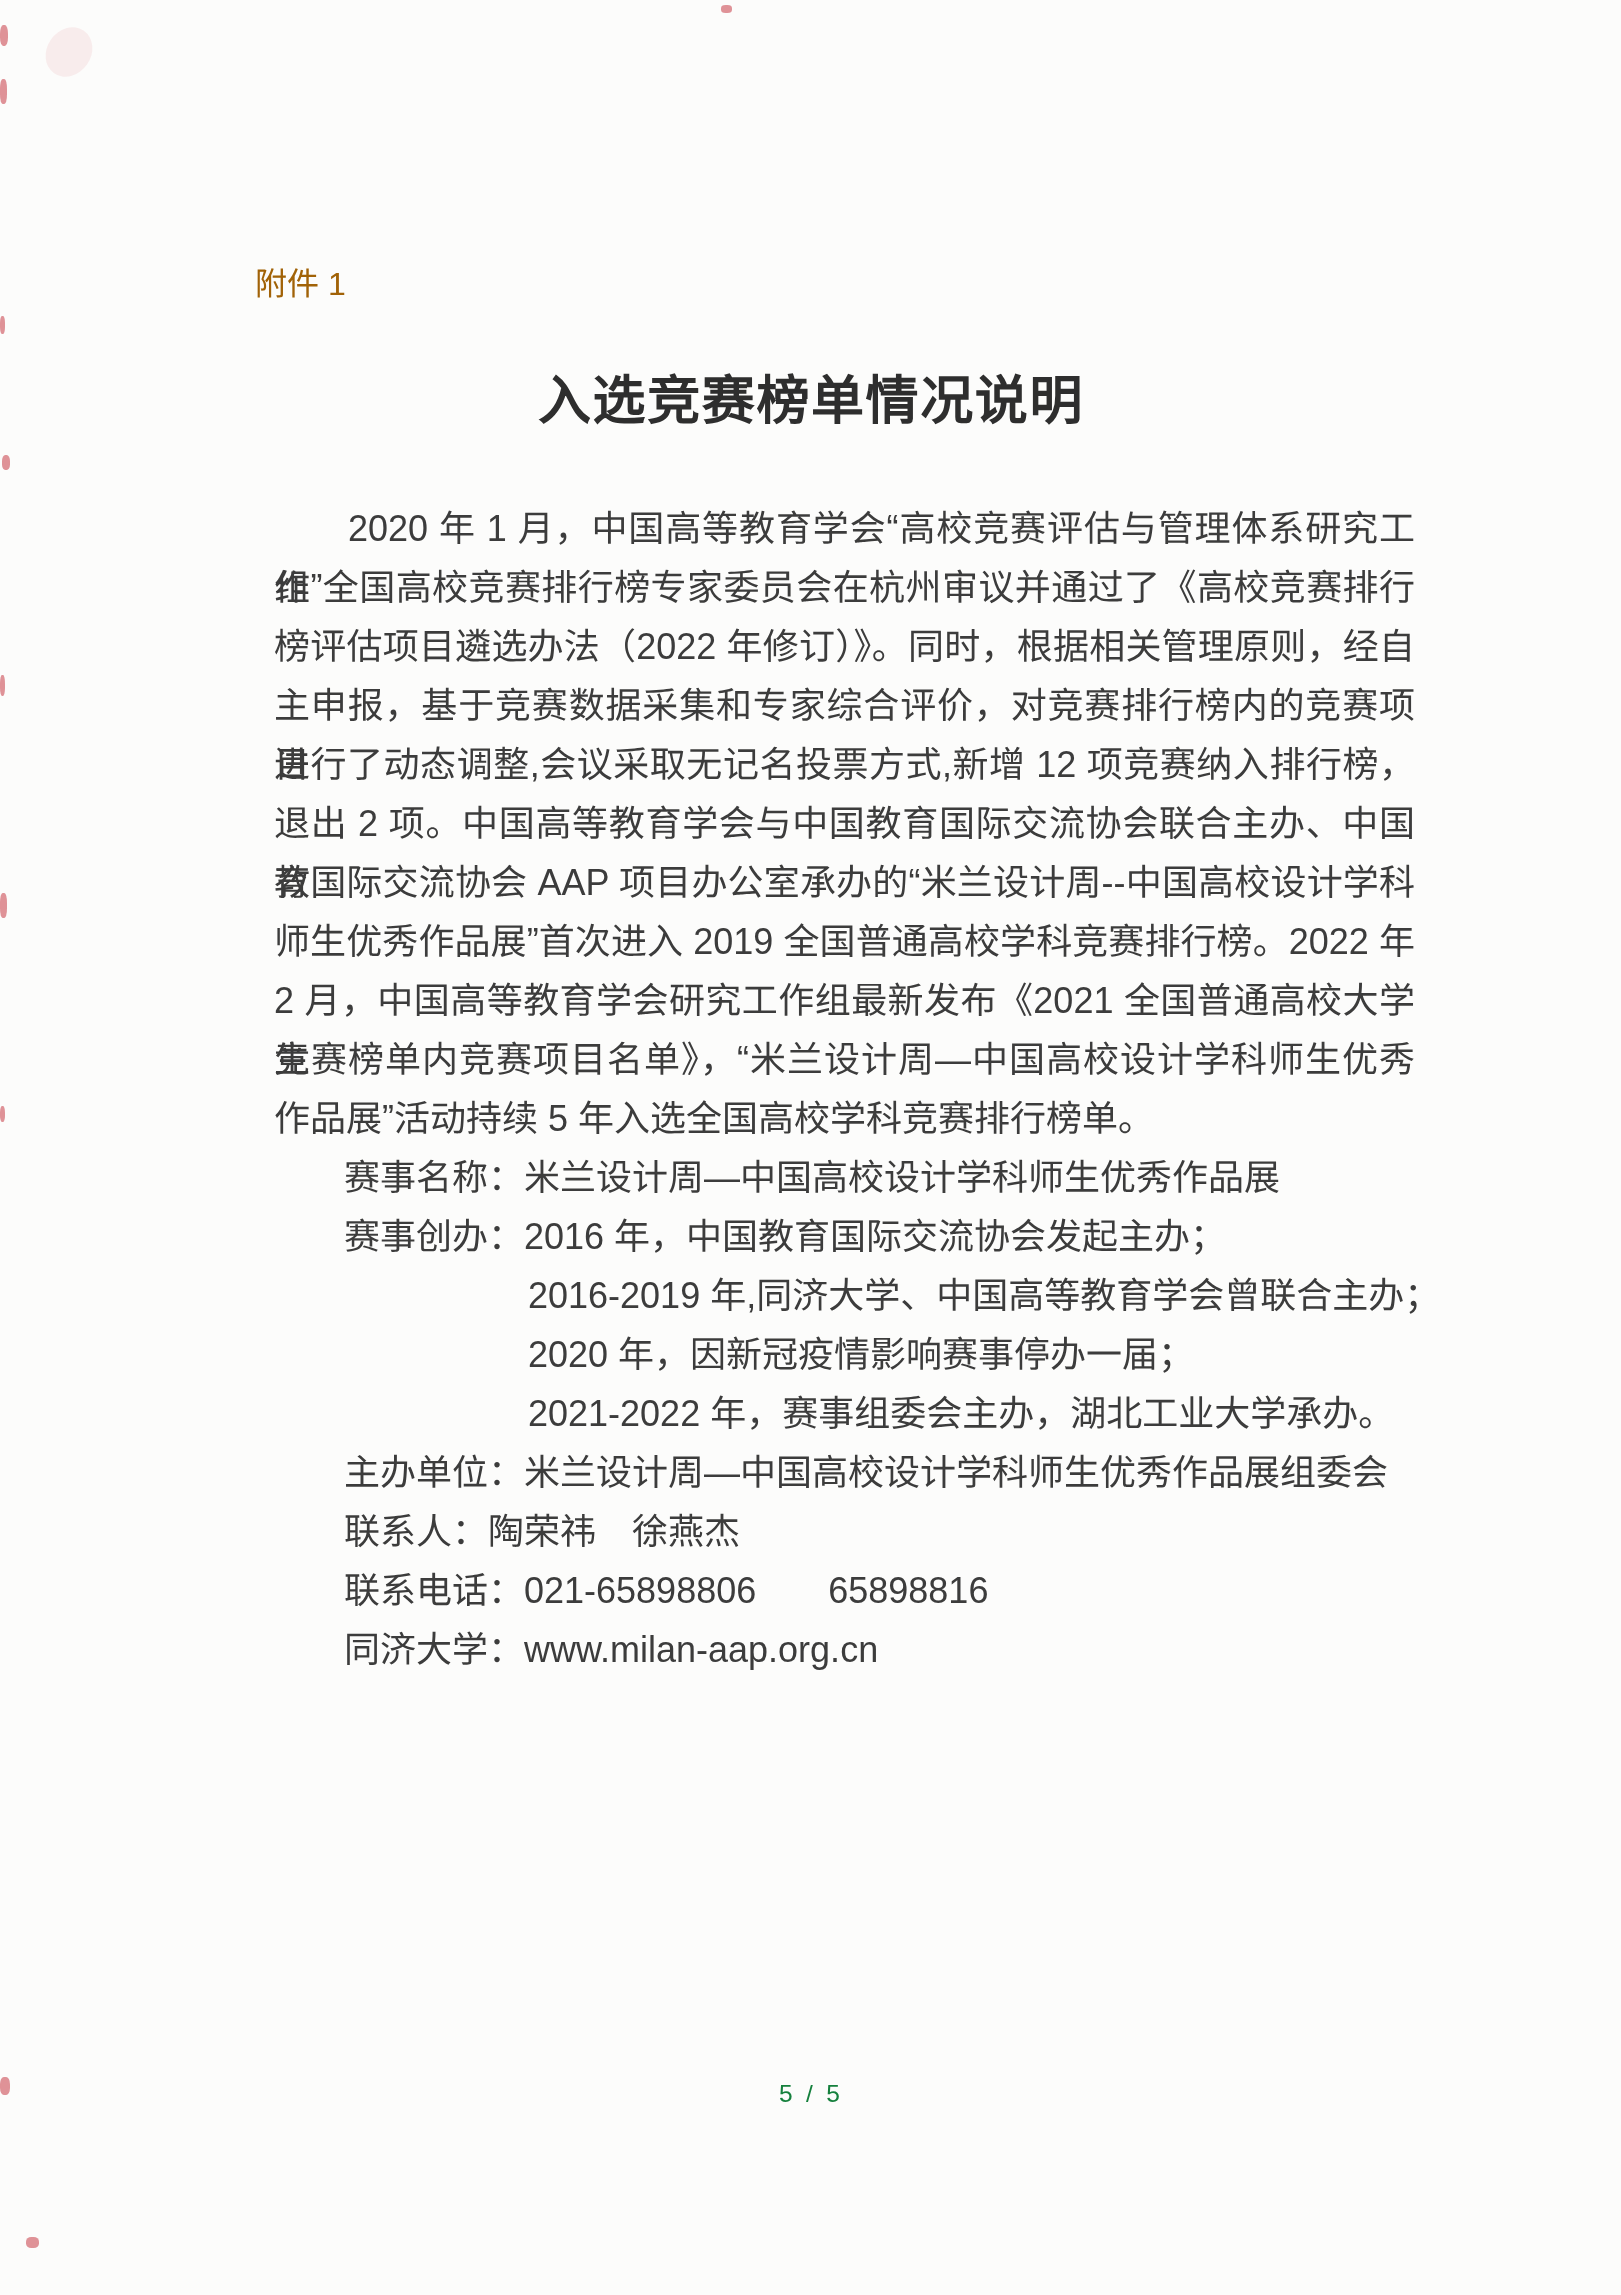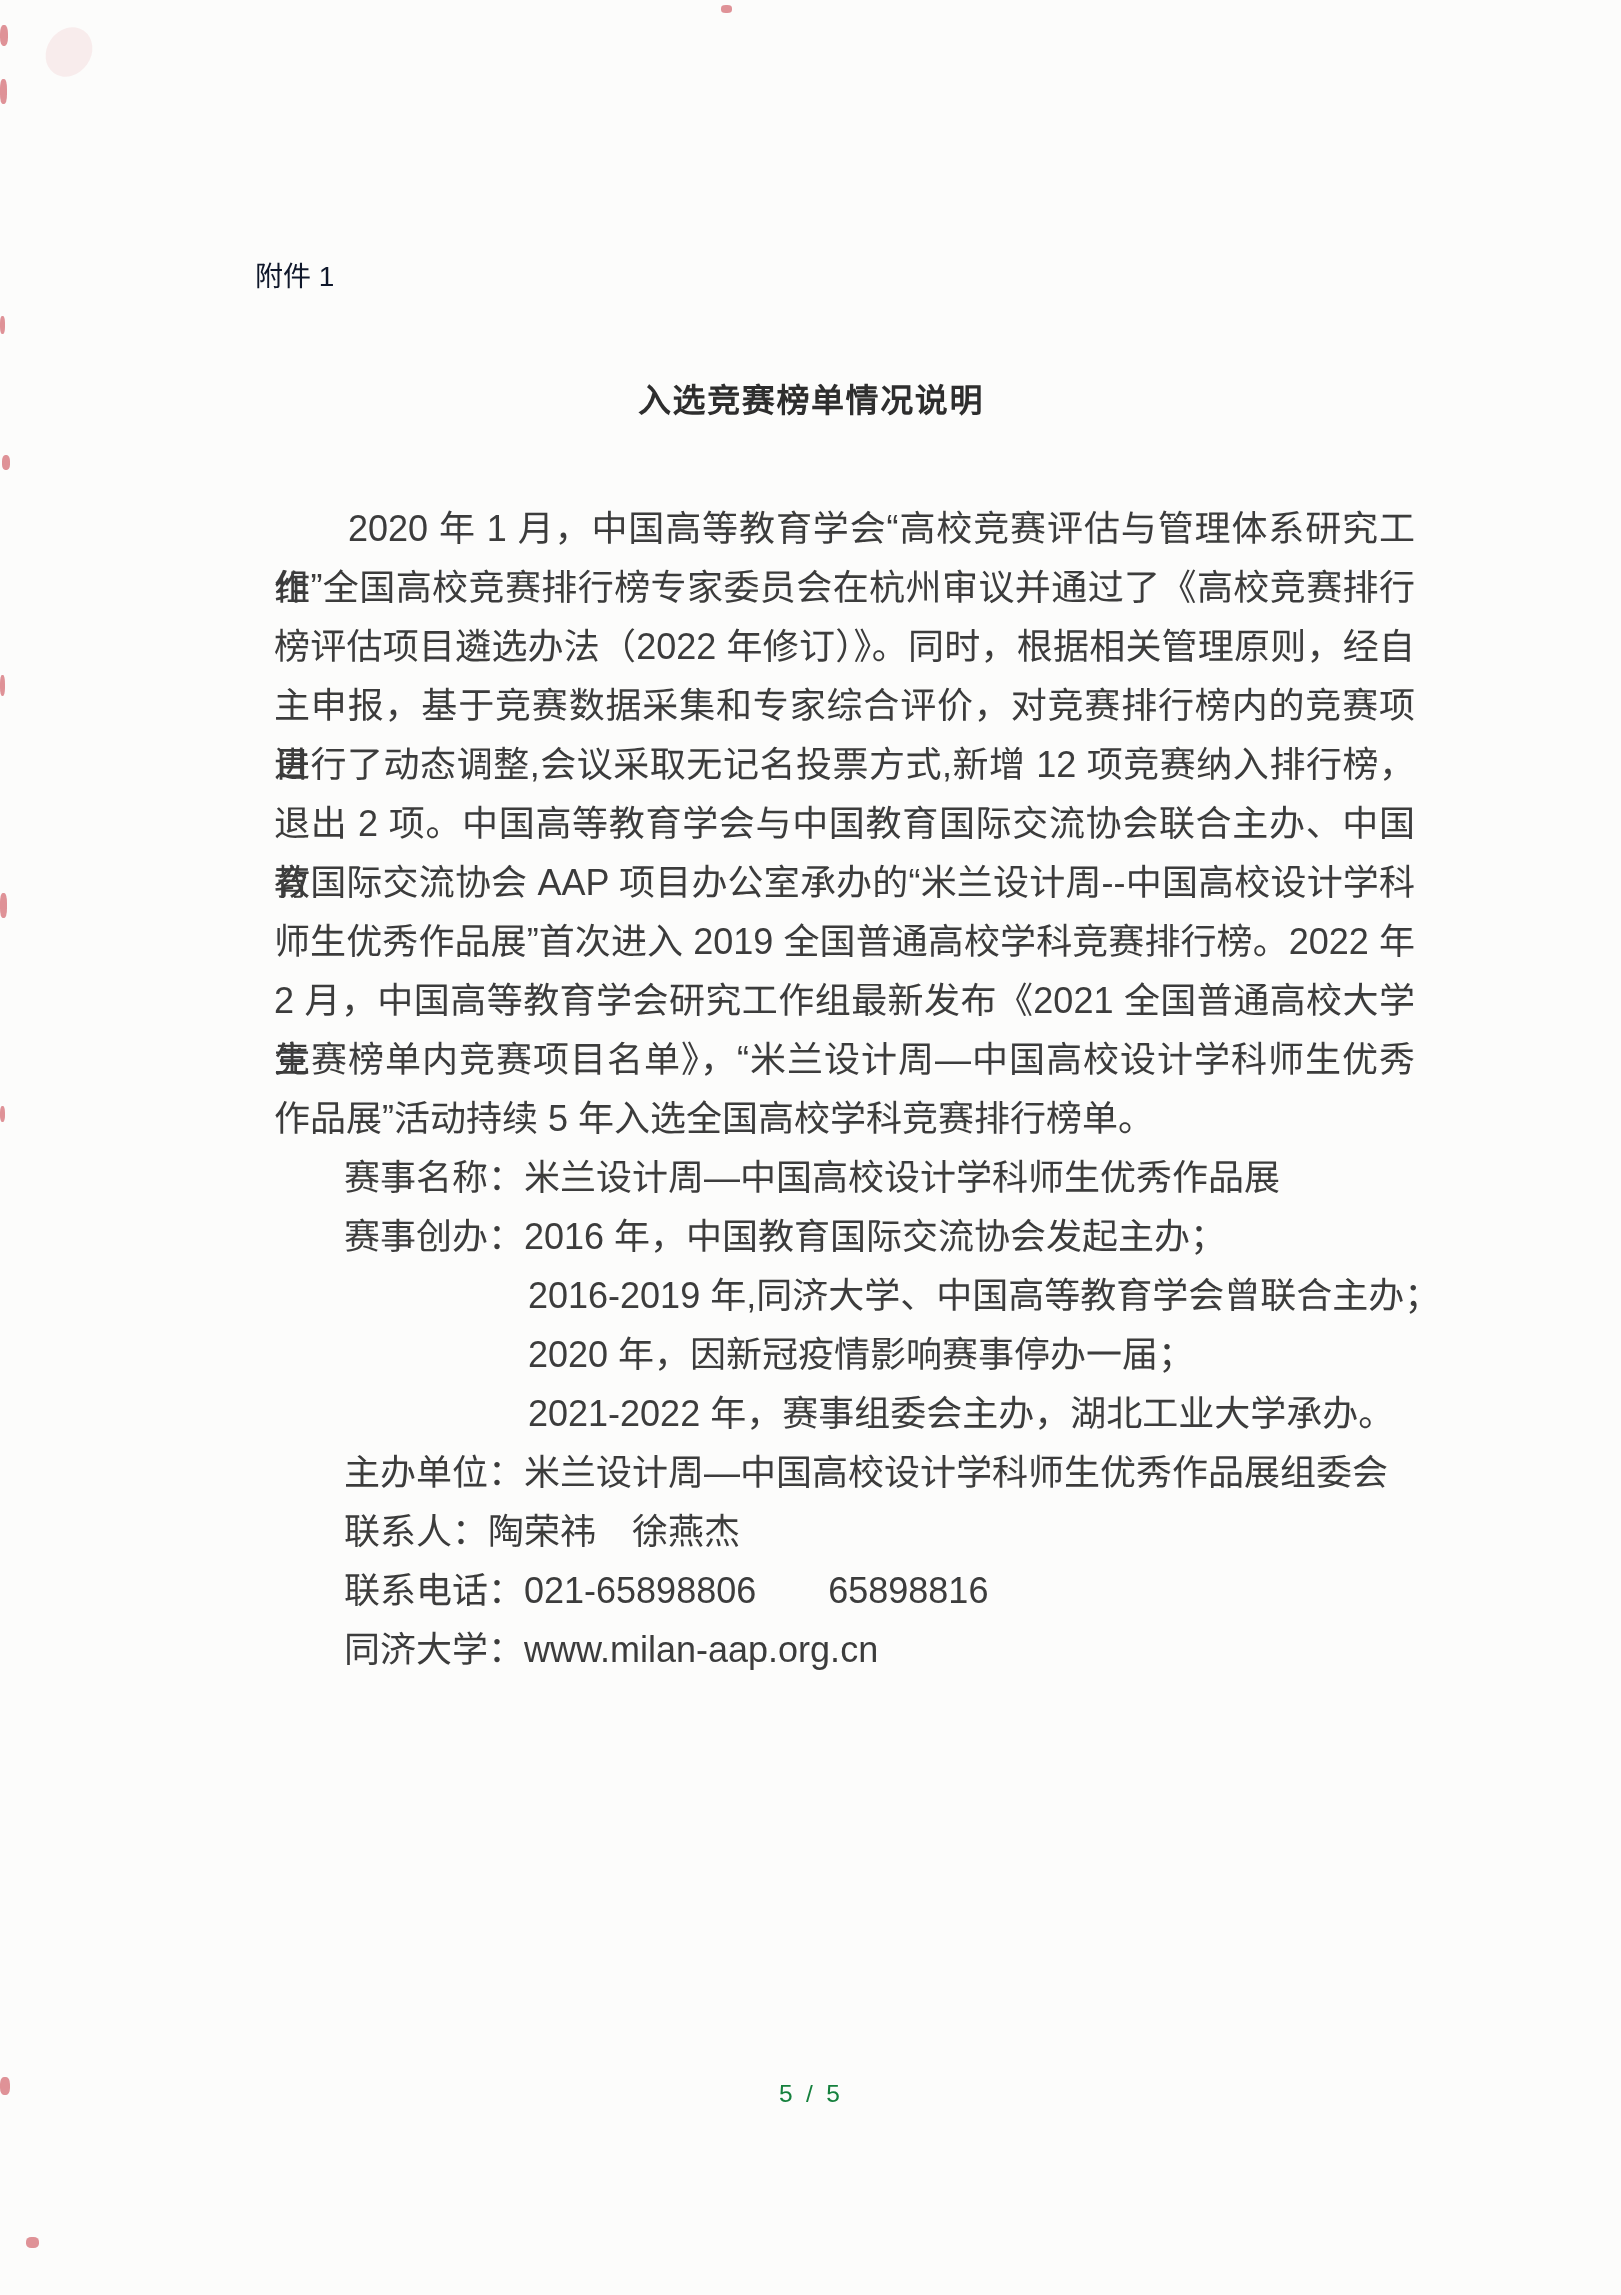--- a/index.html
+++ b/index.html
@@ -11,34 +11,34 @@
     position: relative;
     width: 1622px;
     height: 2295px;
     background: #fcfcfb;
     overflow: hidden;
     font-family: "Liberation Sans", serif;
   }
   .attachment {
     position: absolute;
     left: 255px;
-    top: 256px;
-    font-size: 28px;
+    top: 264px;
+    font-size: 32px;
     line-height: 41px;
-    color: #0f172a;
+    color: #a16207;
     white-space: pre;
   }
   .title {
     position: absolute;
     left: 0;
     top: 375px;
     width: 100%;
     margin: 0;
     text-align: center;
-    font-size: 33px;
+    font-size: 53px;
     line-height: 52px;
     font-weight: bold;
     color: #2e2e2e;
     font-family: "Liberation Serif", serif;
     letter-spacing: 1.6px;
   }
   .bodyblock {
     position: absolute;
     left: 254px;
     top: 499px;

